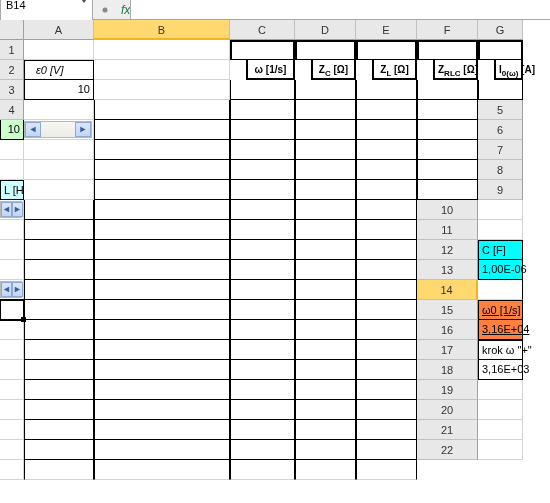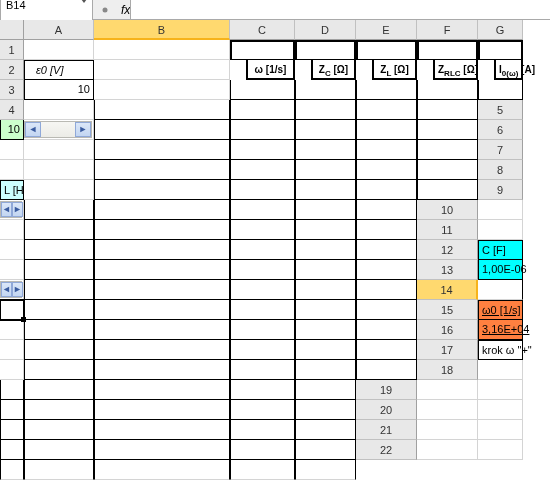--- a/index.html
+++ b/index.html
@@ -32,21 +32,21 @@
     width: 24px;
     height: 18px;
     display: flex;
     align-items: center;
     justify-content: center;
     color: #888;
   }
   .fx {
     font-style: italic;
     font-size: 12px;
-    color: #000000;
+    color: #15803d;
     padding-left: 4px;
   }
   .fb-input {
     flex: 1;
     background: #fff;
     height: 19px;
     border-left: 1px solid #a9a9a9;
   }
   
   .sheet {
@@ -337,20 +337,21 @@
   <div class="rowhdr">17</div>
   <div class="cell b-all"><span>krok ω "+"</span></div>
   <div class="cell"></div>
   <div class="cell b-lbr"></div>
   <div class="cell b-lbr"></div>
   <div class="cell b-lbr"></div>
   <div class="cell b-lbr"></div>
   <div class="cell b-lbr"></div>
 
   <div class="rowhdr">18</div>
+  <div class="cell tar b-lbr"><span>3,16E+03</span></div>
   <div class="cell"></div>
   <div class="cell b-lbr"></div>
   <div class="cell b-lbr"></div>
   <div class="cell b-lbr"></div>
   <div class="cell b-lbr"></div>
   <div class="cell b-lbr"></div>
 
   <div class="rowhdr">19</div>
   <div class="cell"></div>
     <div class="cell"></div>

